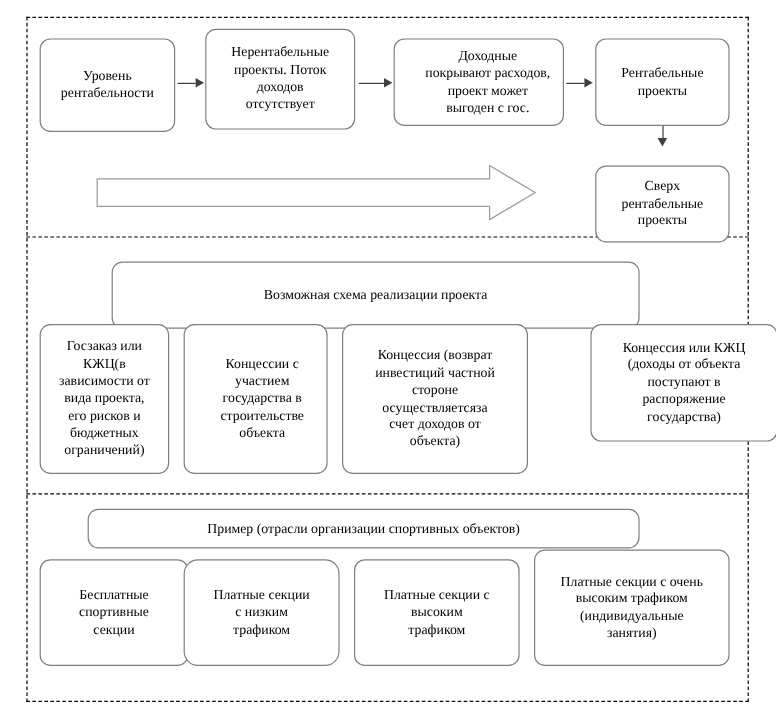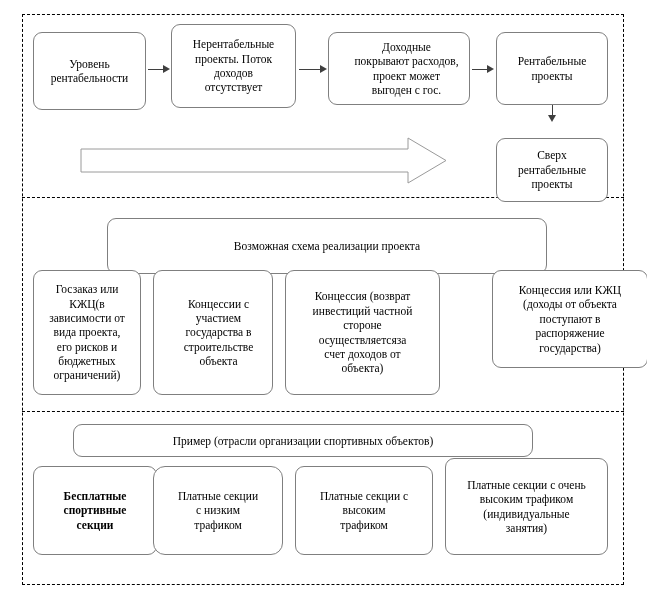--- a/index.html
+++ b/index.html
@@ -185,21 +185,21 @@
       <span>проекты</span>
     </span>
   </div>
 
   <div class="block-arrow">
     <svg width="367" height="47" viewBox="0 0 367 47">
       <polygon points="1,12 328,12 328,1 366,23.5 328,46 328,35 1,35" fill="#ffffff" stroke="#9a9a9a" stroke-width="1"></polygon>
     </svg>
   </div>
 
-  <div class="wide-box" style="left:93px; top:218px; width:440px; height:56px;margin-left:14px;">
+  <div class="wide-box" style="left:93px; top:218px; width:440px; height:56px;">
     <span>Возможная схема реализации проекта</span>
   </div>
 
   <div class="rbox" style="left:33px; top:270px; width:108px; height:125px;">
     <span>
       <span>Госзаказ или</span>
       <span>КЖЦ(в</span>
       <span>зависимости от</span>
       <span>вида проекта,</span>
       <span>его рисков и</span>
@@ -236,21 +236,21 @@
       <span>поступают в</span>
       <span>распоряжение</span>
       <span>государства)</span>
     </span>
   </div>
 
   <div class="wide-box" style="left:73px; top:424px; width:460px; height:33px;">
     <span>Пример (отрасли организации спортивных объектов)</span>
   </div>
 
-  <div class="rbox" style="left:33px; top:466px; width:124px; height:89px;font-weight:bold;">
+  <div class="rbox" style="left:33px; top:466px; width:124px; height:89px;">
     <span>
       <span>Бесплатные</span>
       <span>спортивные</span>
       <span>секции</span>
     </span>
   </div>
 
   <div class="rbox" style="left:153px; top:466px; width:130px; height:89px;border-radius:12px;">
     <span>
       <span>Платные секции</span>

